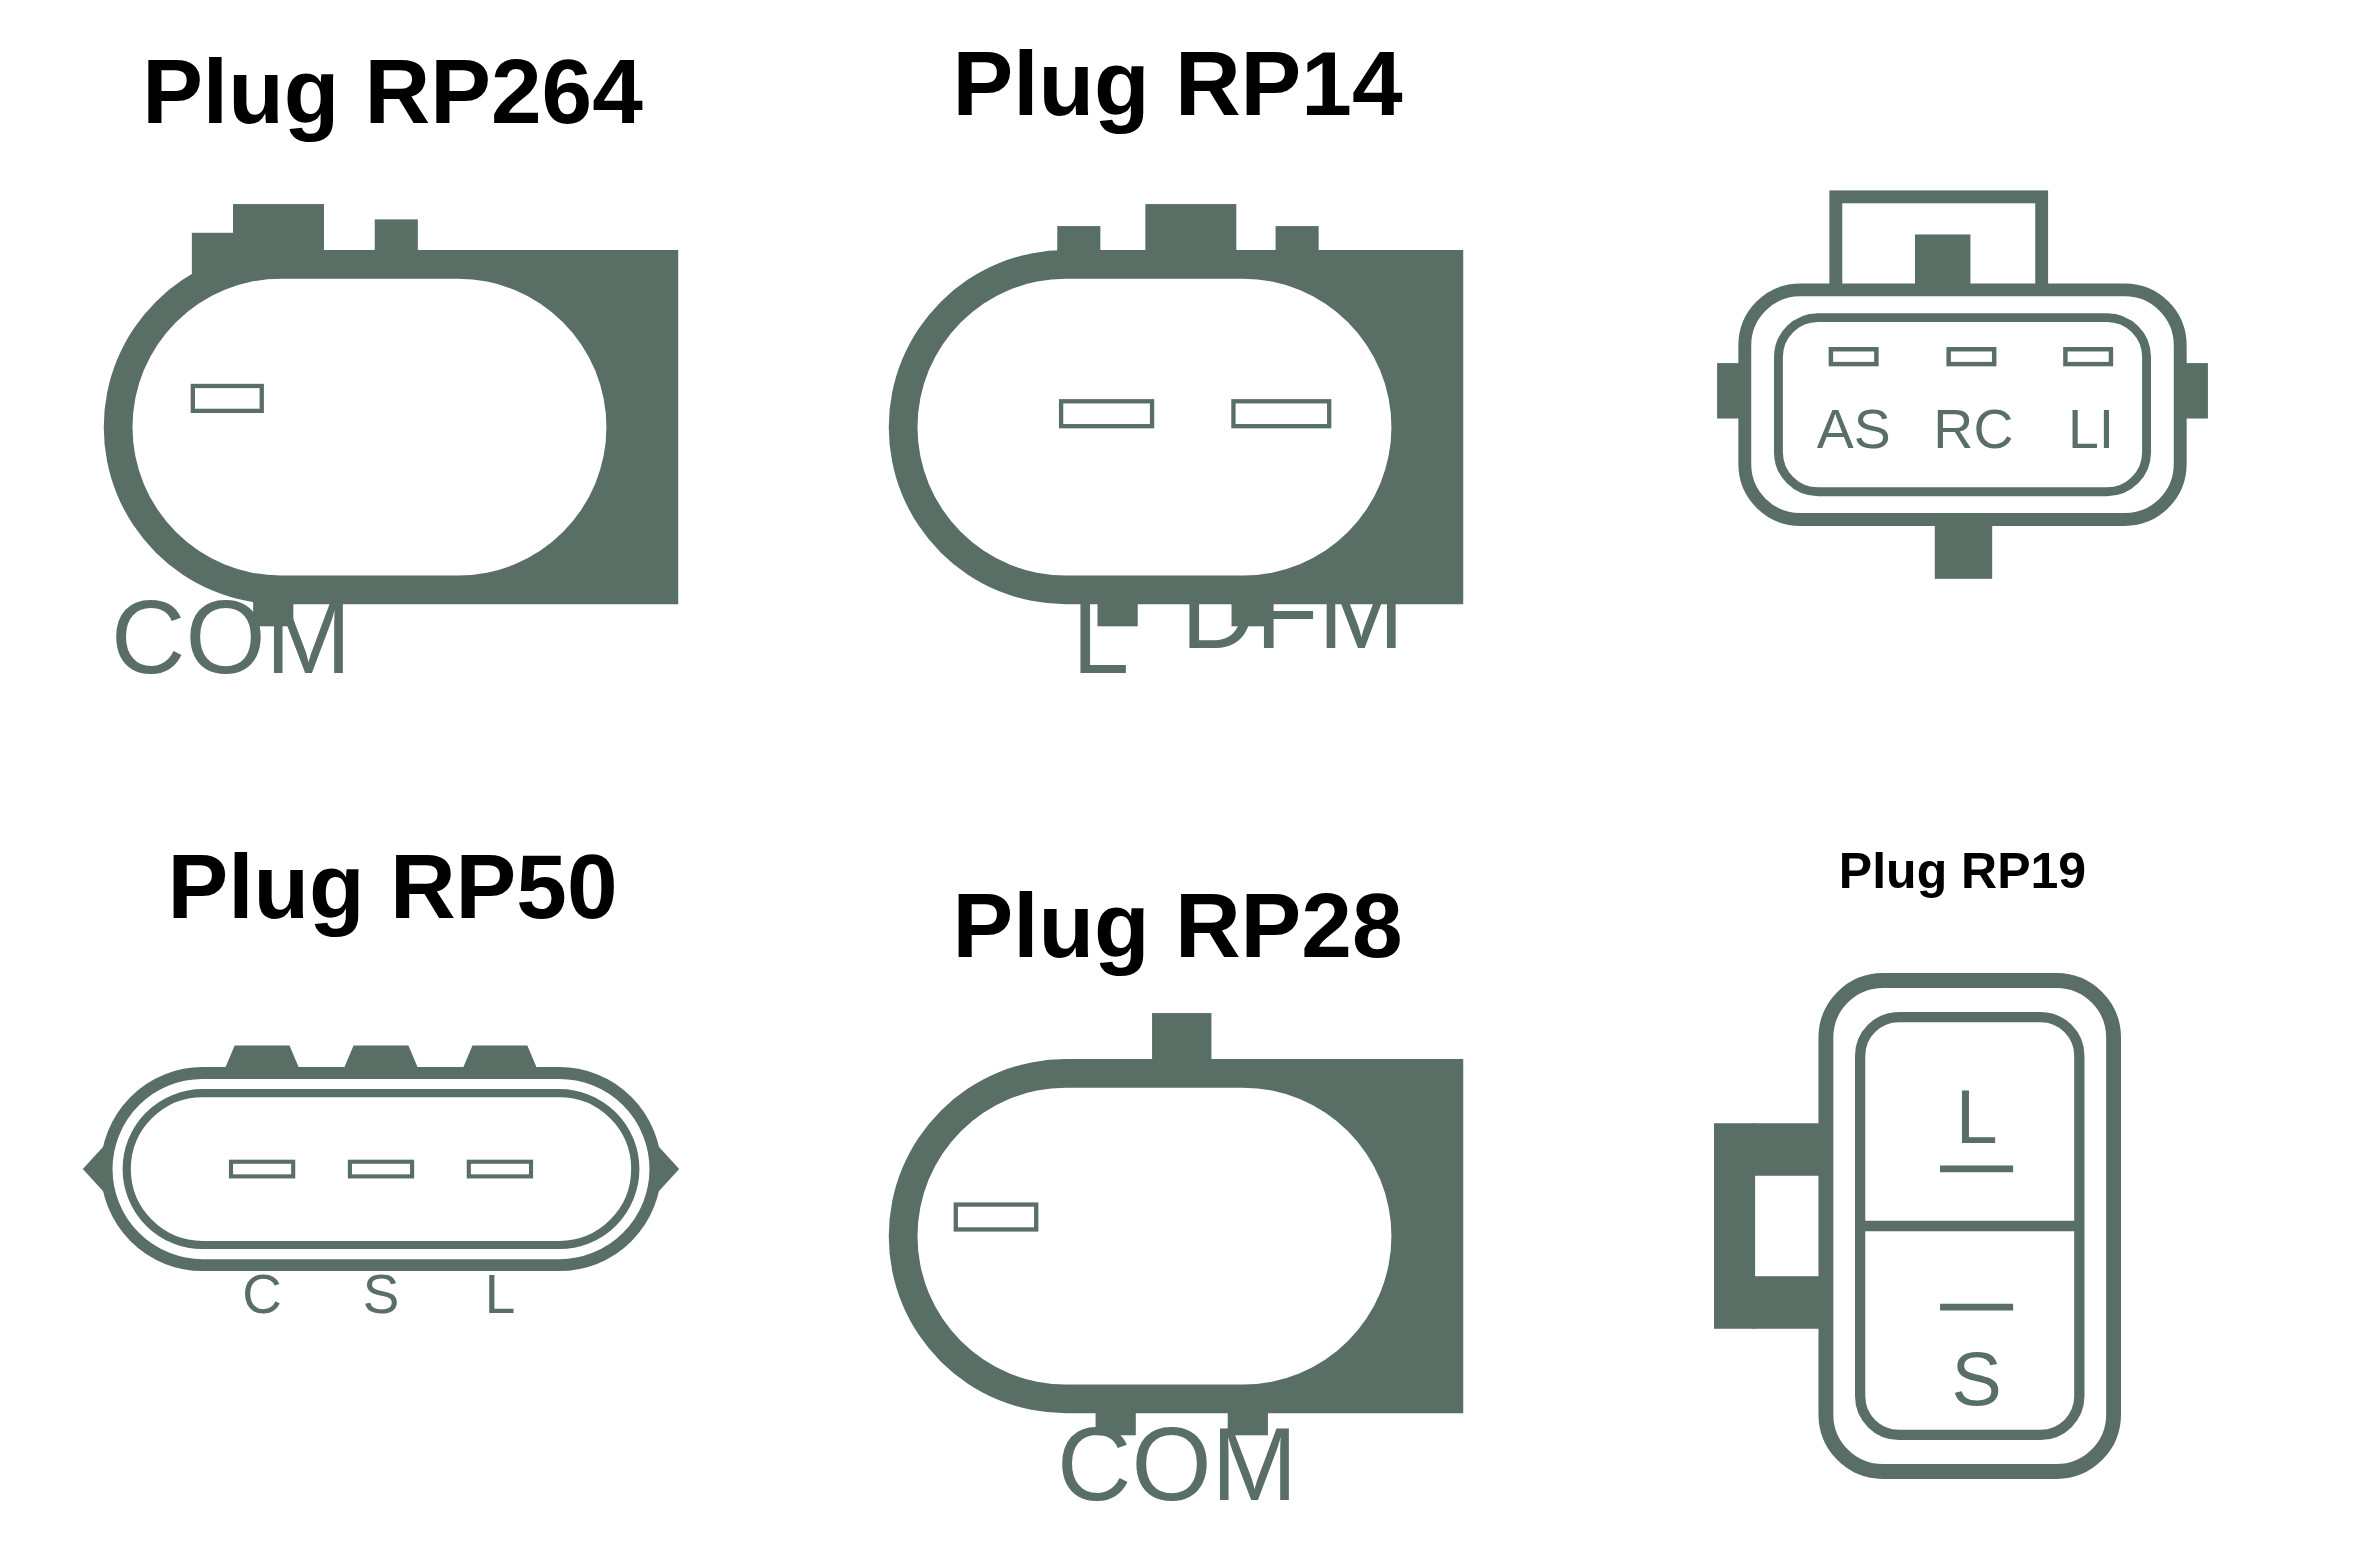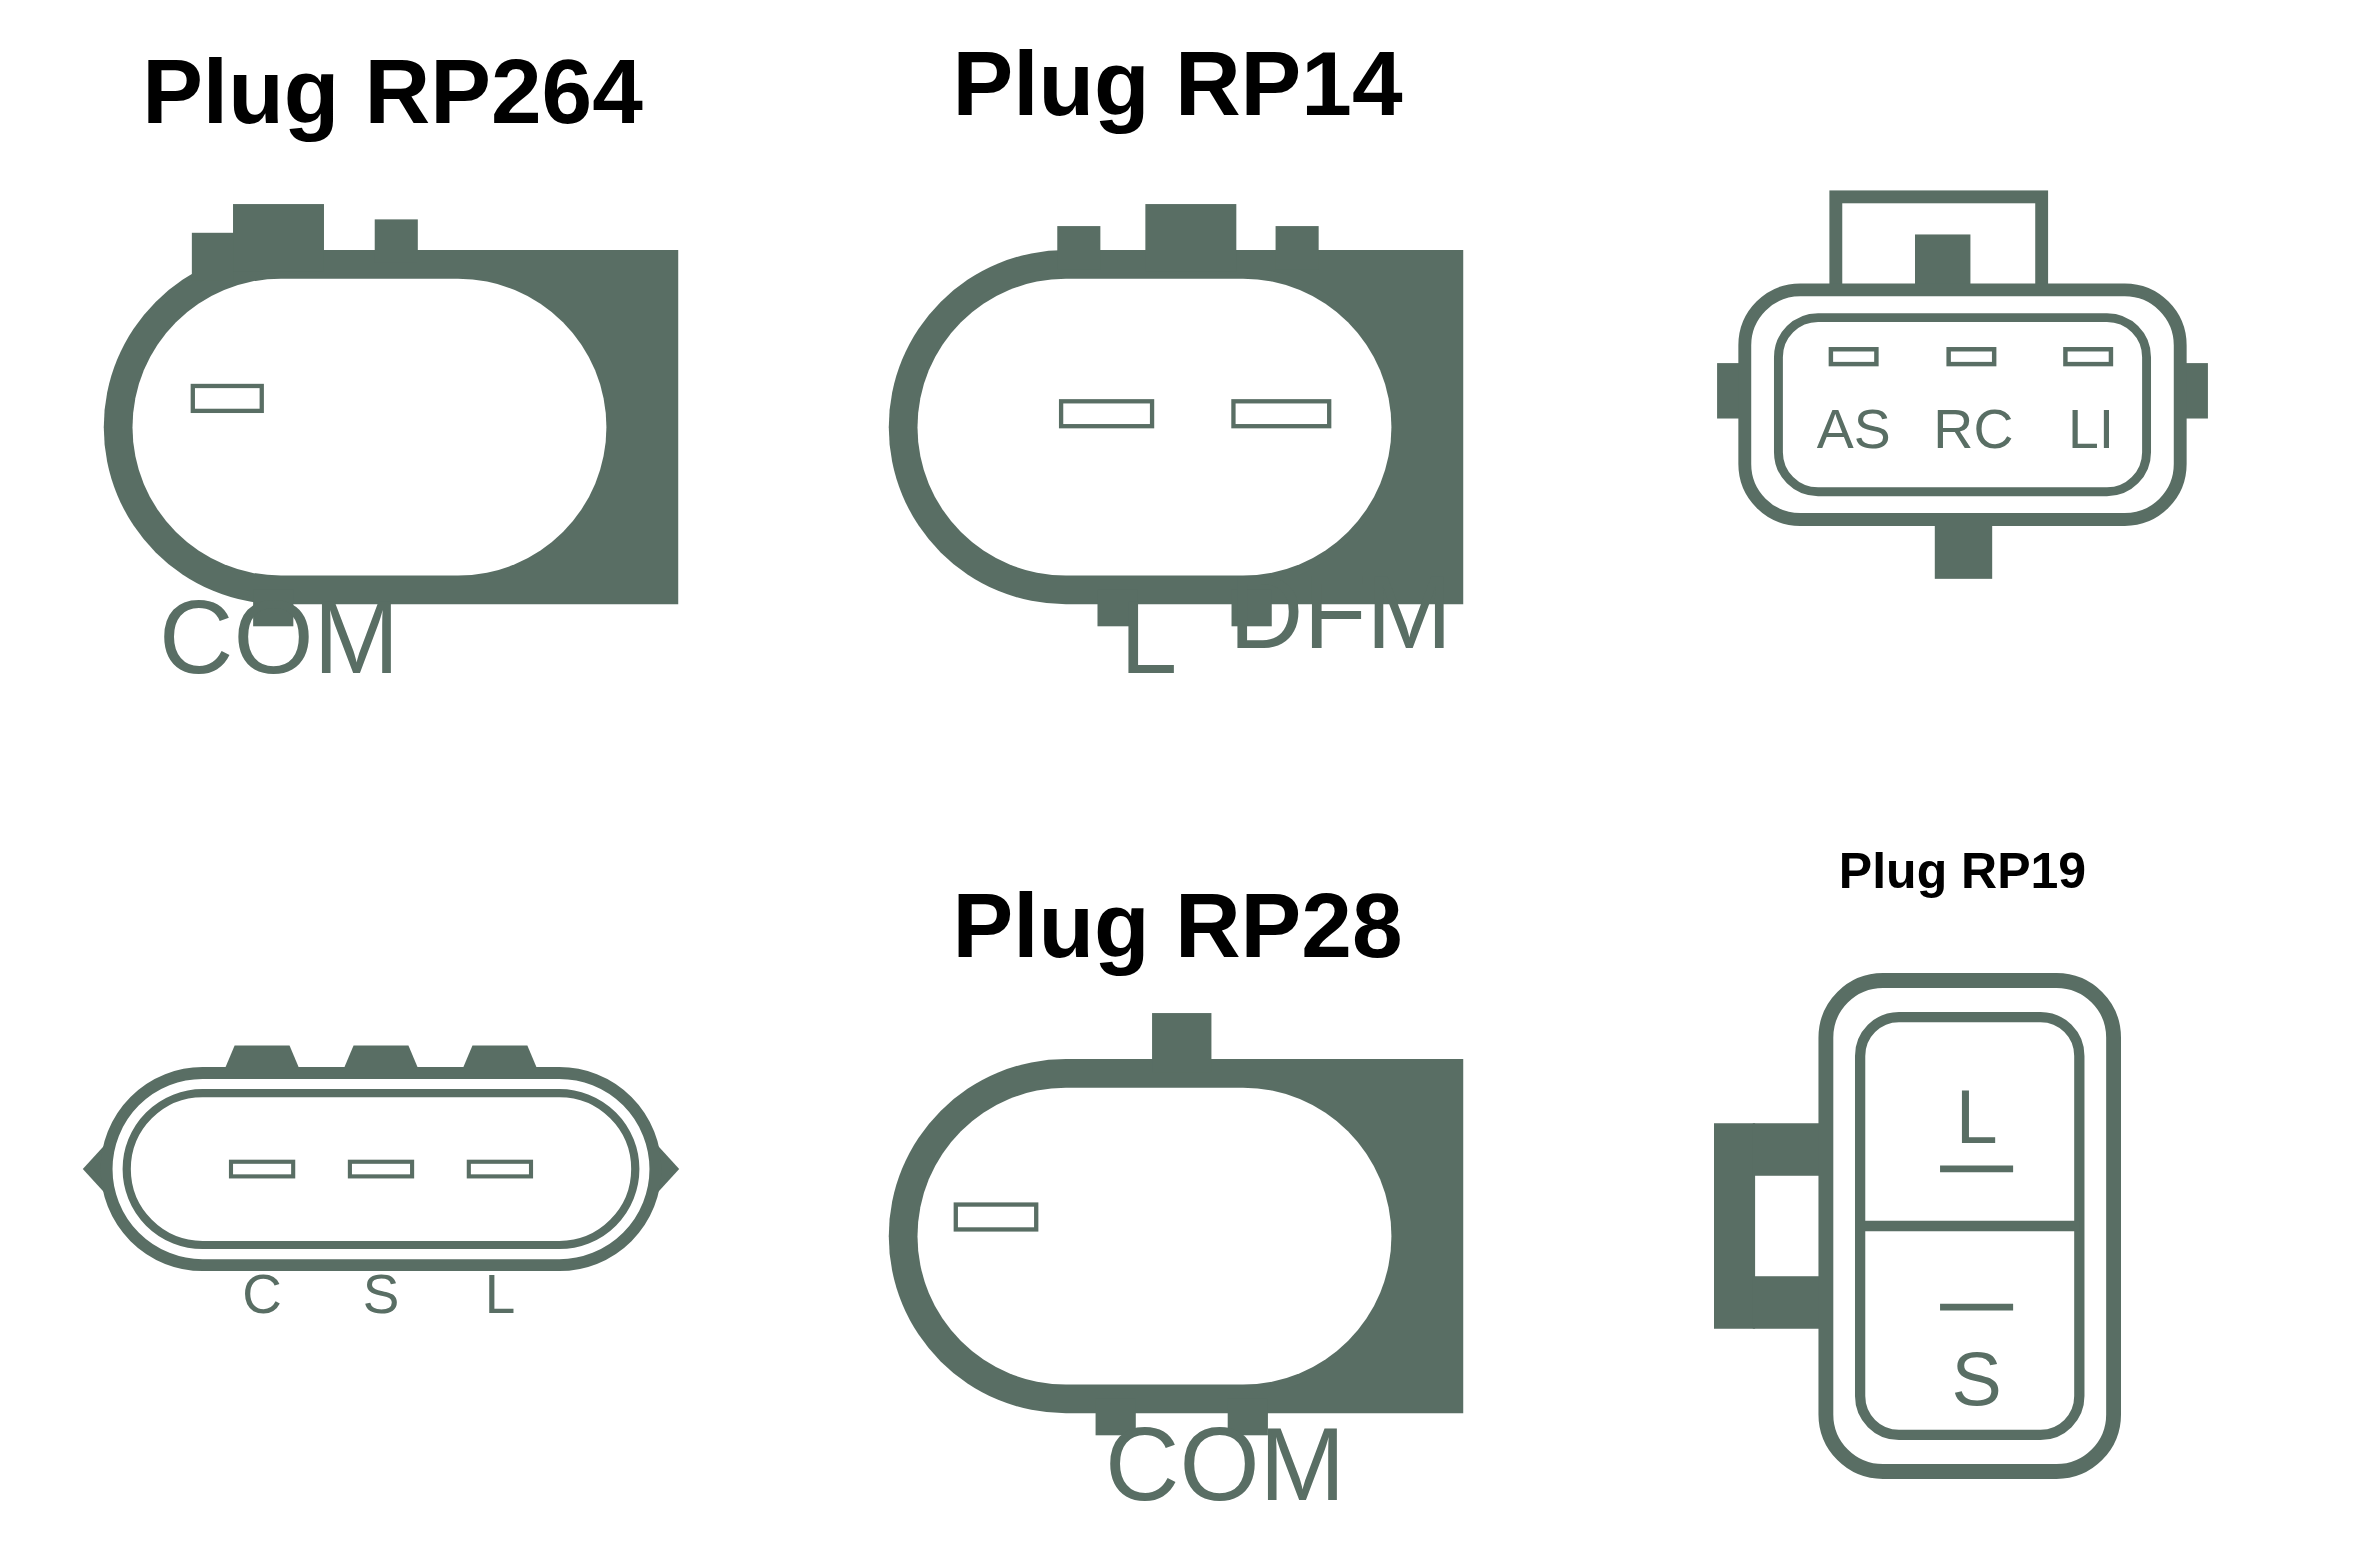--- a/index.html
+++ b/index.html
@@ -10,21 +10,21 @@
   .cell { position:absolute; width:785px; height:781px; }
   #cell-rp264 { left:0; top:0; }
   #cell-rp14  { left:785px; top:0; }
   #cell-rp150 { left:1570px; top:0; }
   #cell-rp50  { left:0; top:781px; }
   #cell-rp28  { left:785px; top:824px; }
   #cell-rp19  { left:1570px; top:781px; }
   .plug-title { position:absolute; left:0; width:100%; text-align:center; font-weight:bold;
                 font-size:91px; color:var(--title); white-space:nowrap; }
   .small-title { font-size:50px; }
-  .big-label { position:absolute; font-size:103px; color:var(--accent); white-space:nowrap;margin-left:48px; }
+  .big-label { position:absolute; font-size:103px; color:var(--accent); white-space:nowrap; }
   svg { position:absolute; overflow:visible; }
   .fill    { fill:var(--accent); stroke:none; }
   .outline { fill:#ffffff; stroke:var(--accent); }
   .sw13 { stroke-width:13px; }
   .sw9  { stroke-width:9px; }
   .slot { fill:#ffffff; stroke:var(--accent); stroke-width:4.5px; }
   .line { fill:none; stroke:var(--accent); }
   text.pin { fill:var(--accent); font-family:"Liberation Sans",sans-serif; }
 </style>
 </head>
@@ -75,20 +75,21 @@
       <rect class="slot" x="117" y="168" width="46" height="15"></rect>
       <rect class="slot" x="236" y="168" width="46" height="15"></rect>
       <rect class="slot" x="354" y="168" width="46" height="15"></rect>
       <text class="pin" x="140" y="268" font-size="56" text-anchor="middle">AS</text>
       <text class="pin" x="261" y="268" font-size="56" text-anchor="middle">RC</text>
       <text class="pin" x="380" y="268" font-size="56" text-anchor="middle">LI</text>
     </svg>
   </div>
 
   <div class="cell" id="cell-rp50">
+    <div class="plug-title" style="top:54px">Plug RP50</div>
     <svg width="604" height="311" viewBox="0 0 660 340" style="left:79px; top:228px">
       <path class="fill" d="M 154 78 L 170 40 L 230 40 L 246 78 Z"></path>
       <path class="fill" d="M 284 78 L 300 40 L 360 40 L 376 78 Z"></path>
       <path class="fill" d="M 414 78 L 430 40 L 490 40 L 506 78 Z"></path>
       <path class="fill" d="M 36 140 L 4 175 L 36 210 Z"></path>
       <path class="fill" d="M 624 140 L 656 175 L 624 210 Z"></path>
       <rect class="outline sw13" x="30" y="70" width="600" height="210" rx="105"></rect>
       <rect class="outline sw9" x="52" y="92" width="556" height="166" rx="83"></rect>
       <rect class="slot" x="166" y="167" width="68" height="16"></rect>
       <rect class="slot" x="296" y="167" width="68" height="16"></rect>

